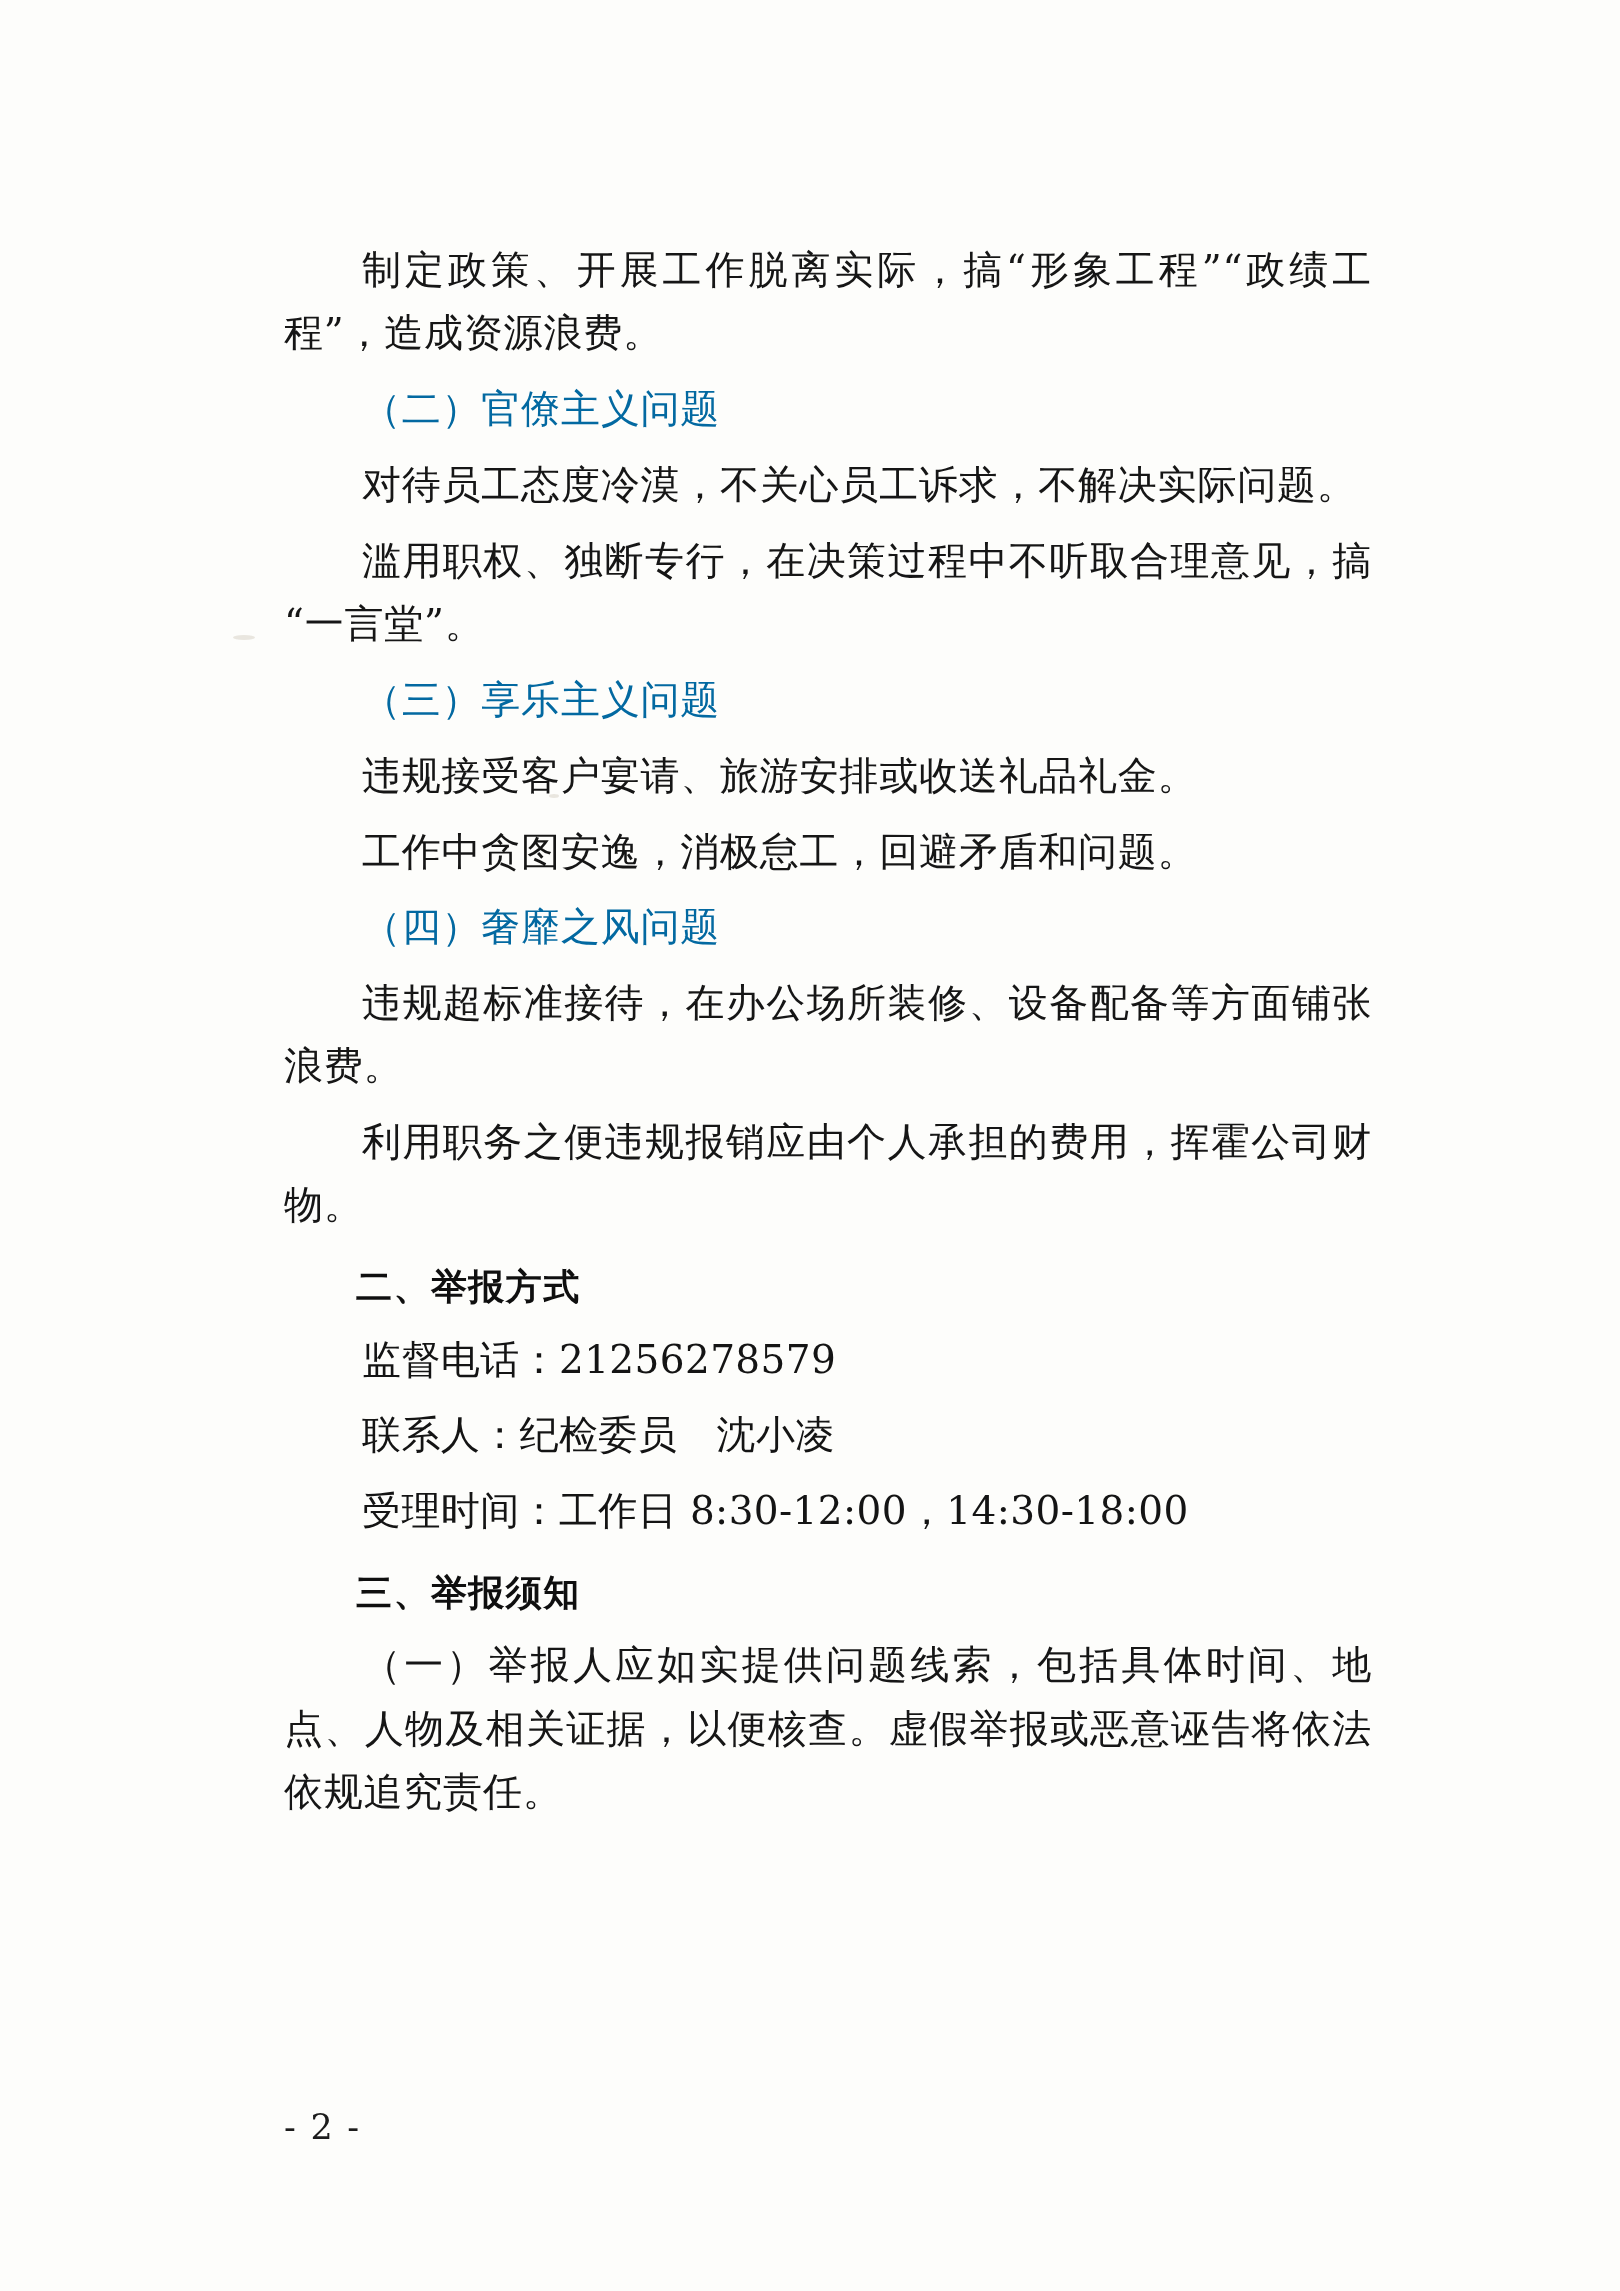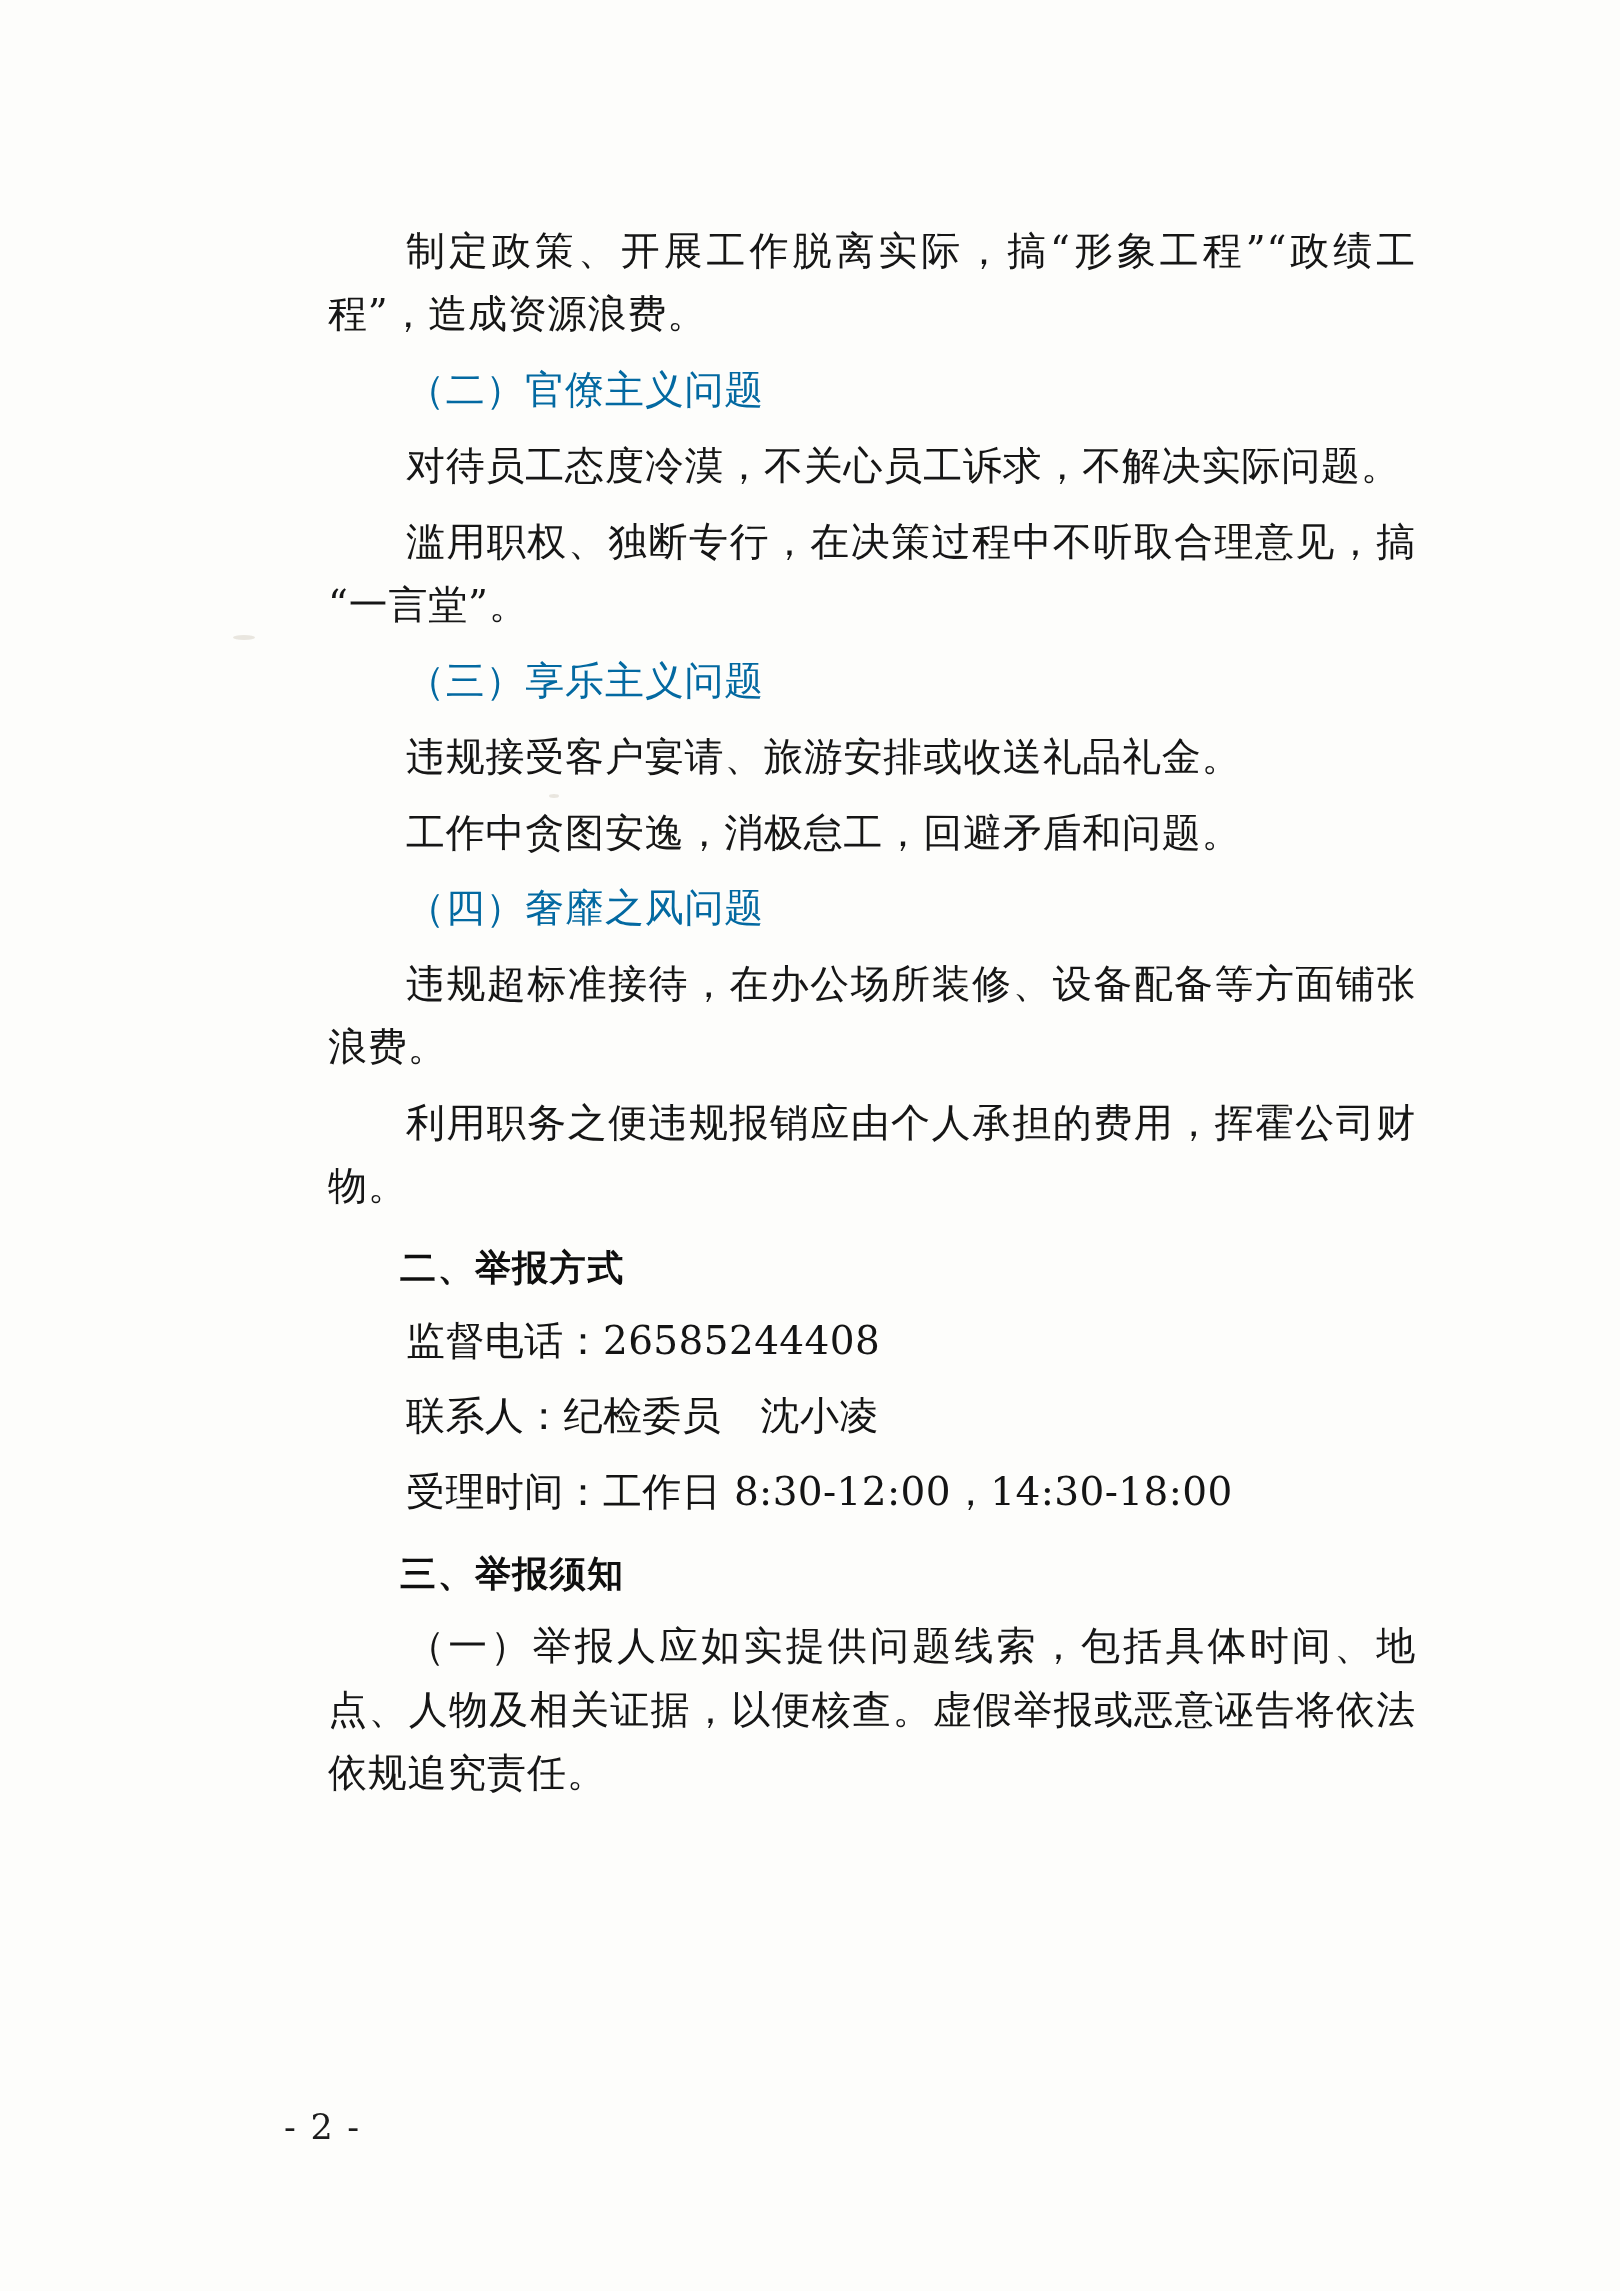--- a/index.html
+++ b/index.html
@@ -19,23 +19,22 @@
     position: absolute;
     left: 0;
     top: 0;
     width: 1620px;
     height: 2292px;
     background: #fdfdfb;
   }
   .content {
     position: absolute;
     left: 284px;
-    top: 219px;
+    top: 238px;
     width: 1088px;
-    margin-left: 44px;
   }
   .para {
     font-size: 39px;
     line-height: 1.62;
     letter-spacing: 0.02em;
     margin: 0 0 12.7px 0;
     text-indent: 2em;
     text-align: justify;
     color: #161616;
   }
@@ -106,21 +105,21 @@
     <p class="para">工作中贪图安逸，消极怠工，回避矛盾和问题。</p>
 
     <p class="subheading">（四）奢靡之风问题</p>
 
     <p class="para">违规超标准接待，在办公场所装修、设备配备等方面铺张浪费。</p>
 
     <p class="para">利用职务之便违规报销应由个人承担的费用，挥霍公司财物。</p>
 
     <p class="heading">二、举报方式</p>
 
-    <p class="contactline">监督电话：26585244408</p>
+    <p class="contactline">监督电话：21256278579</p>
 
     <p class="contactline">联系人：纪检委员　沈小凌</p>
 
     <p class="contactline">受理时间：工作日 8:30-12:00，14:30-18:00</p>
 
     <p class="heading">三、举报须知</p>
 
     <p class="para">（一）举报人应如实提供问题线索，包括具体时间、地点、人物及相关证据，以便核查。虚假举报或恶意诬告将依法依规追究责任。</p>
 
   </div>

